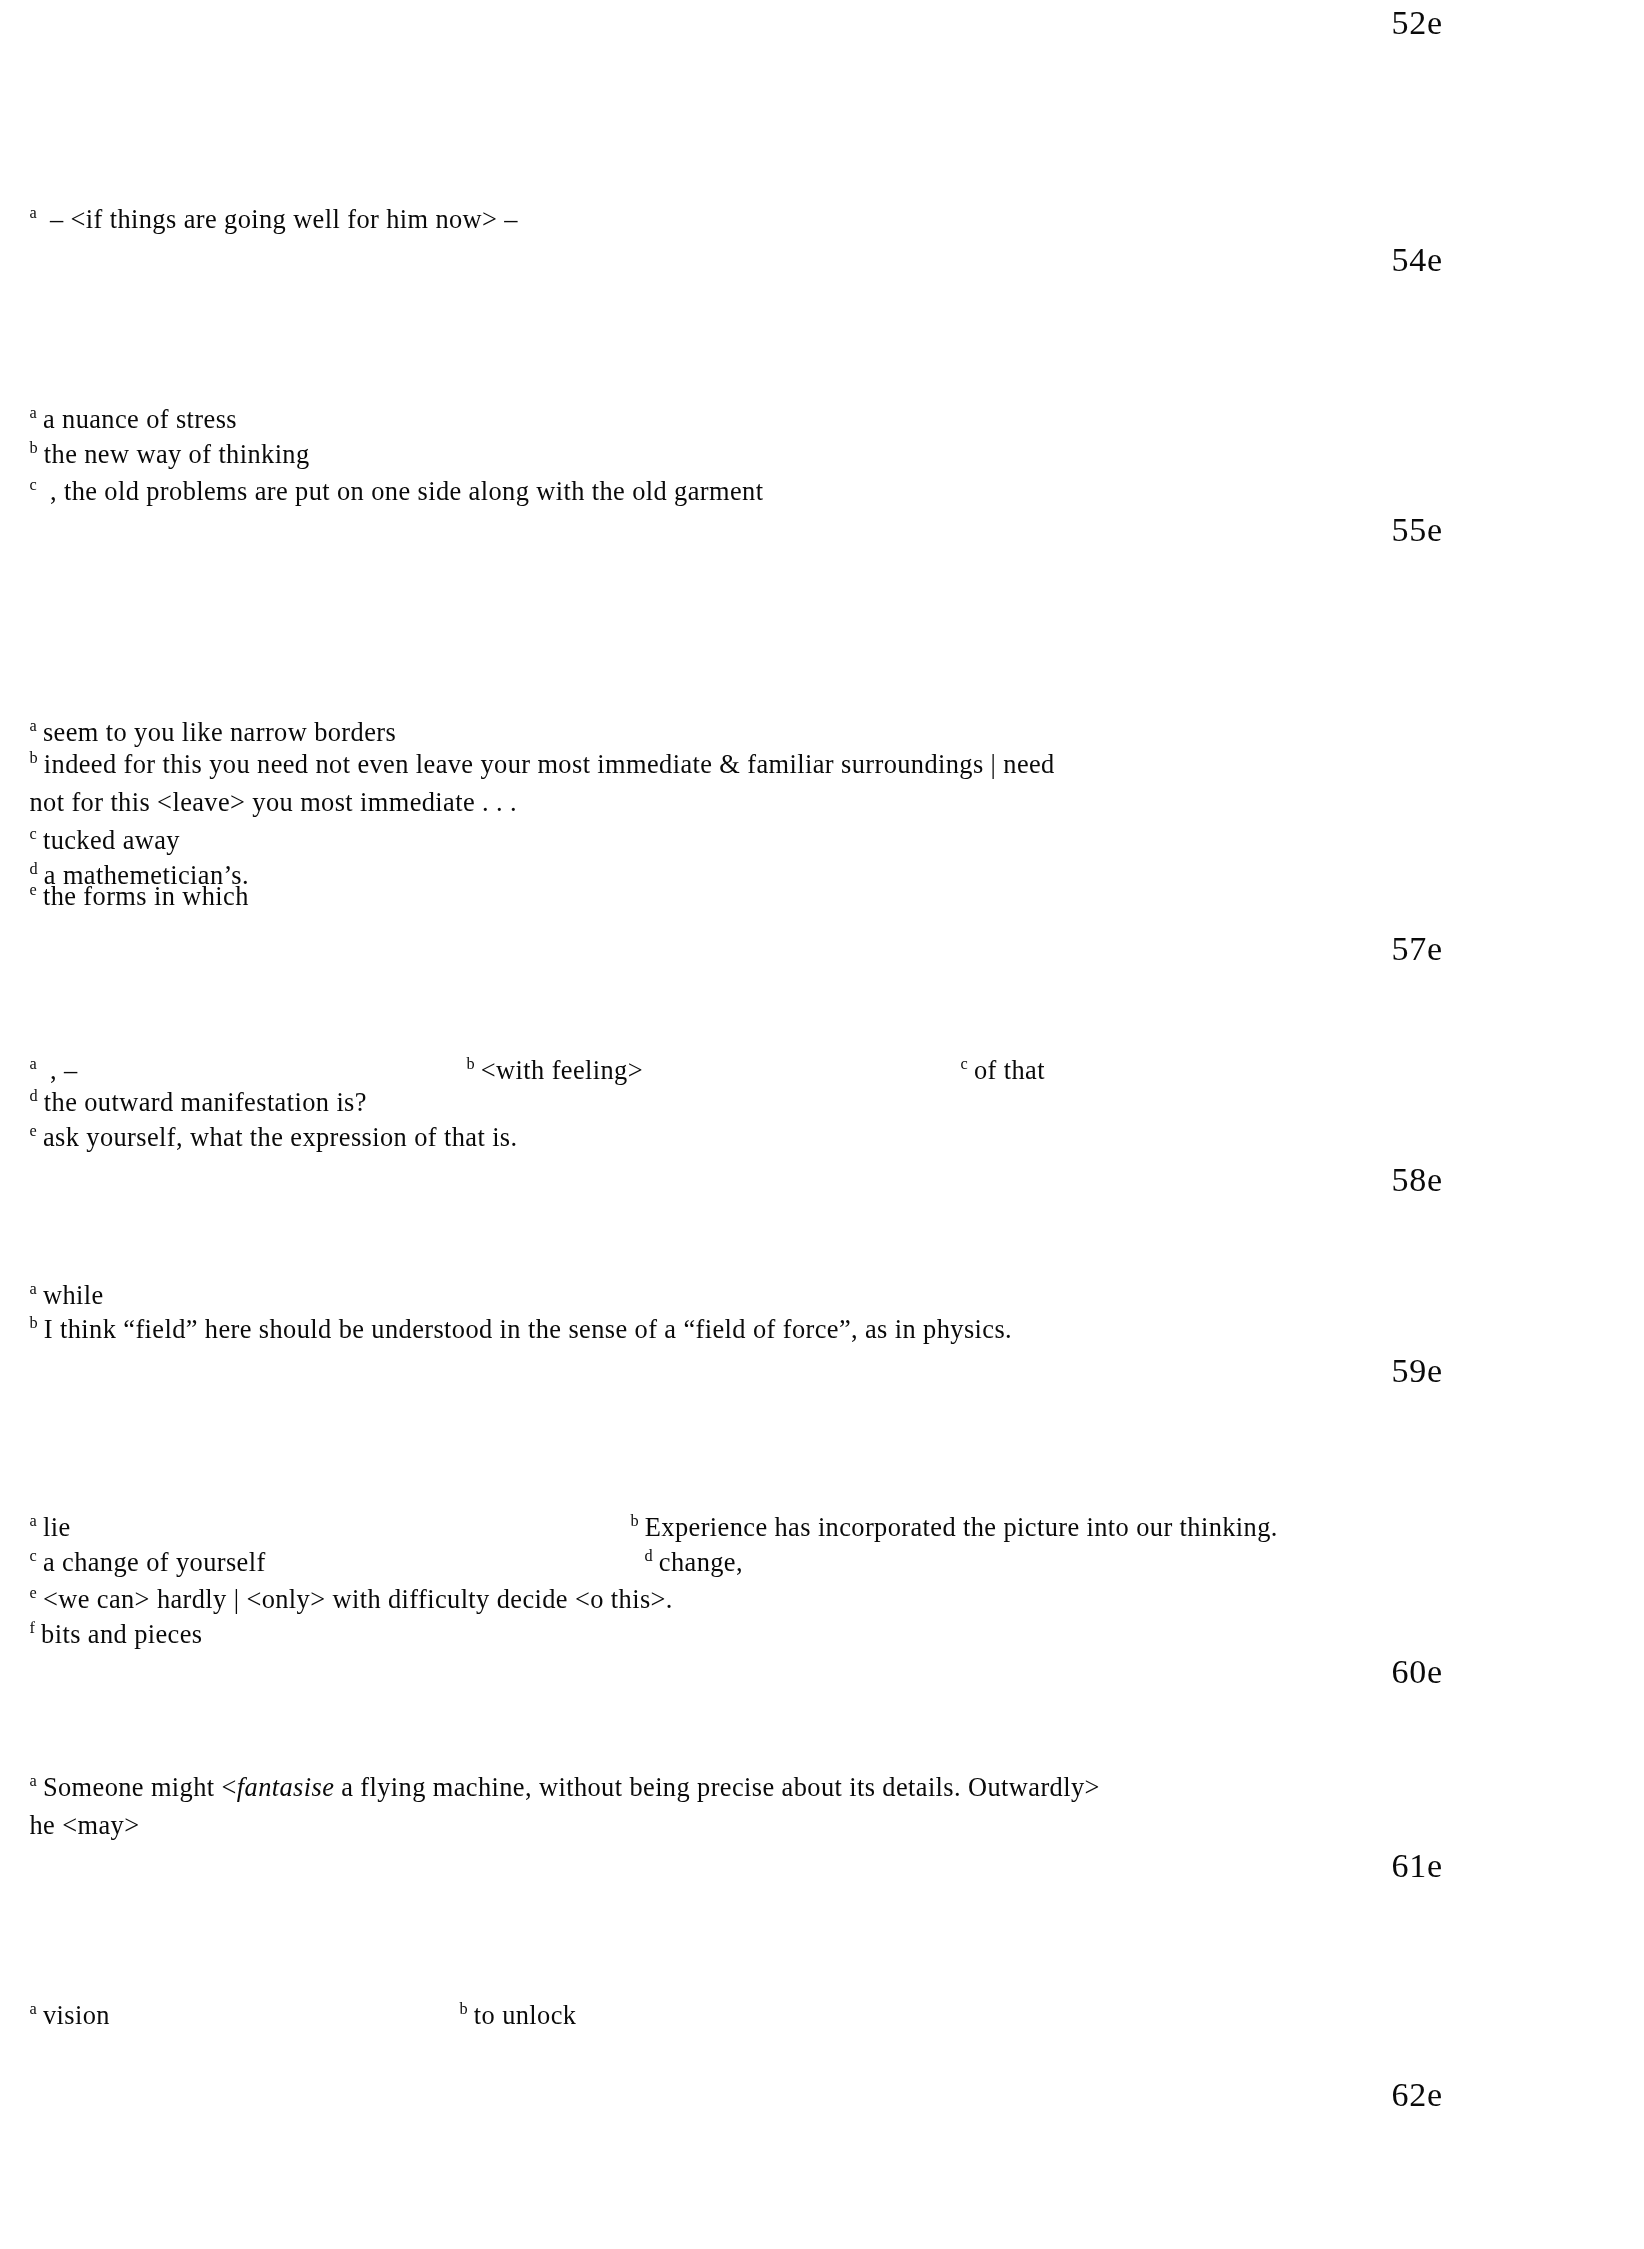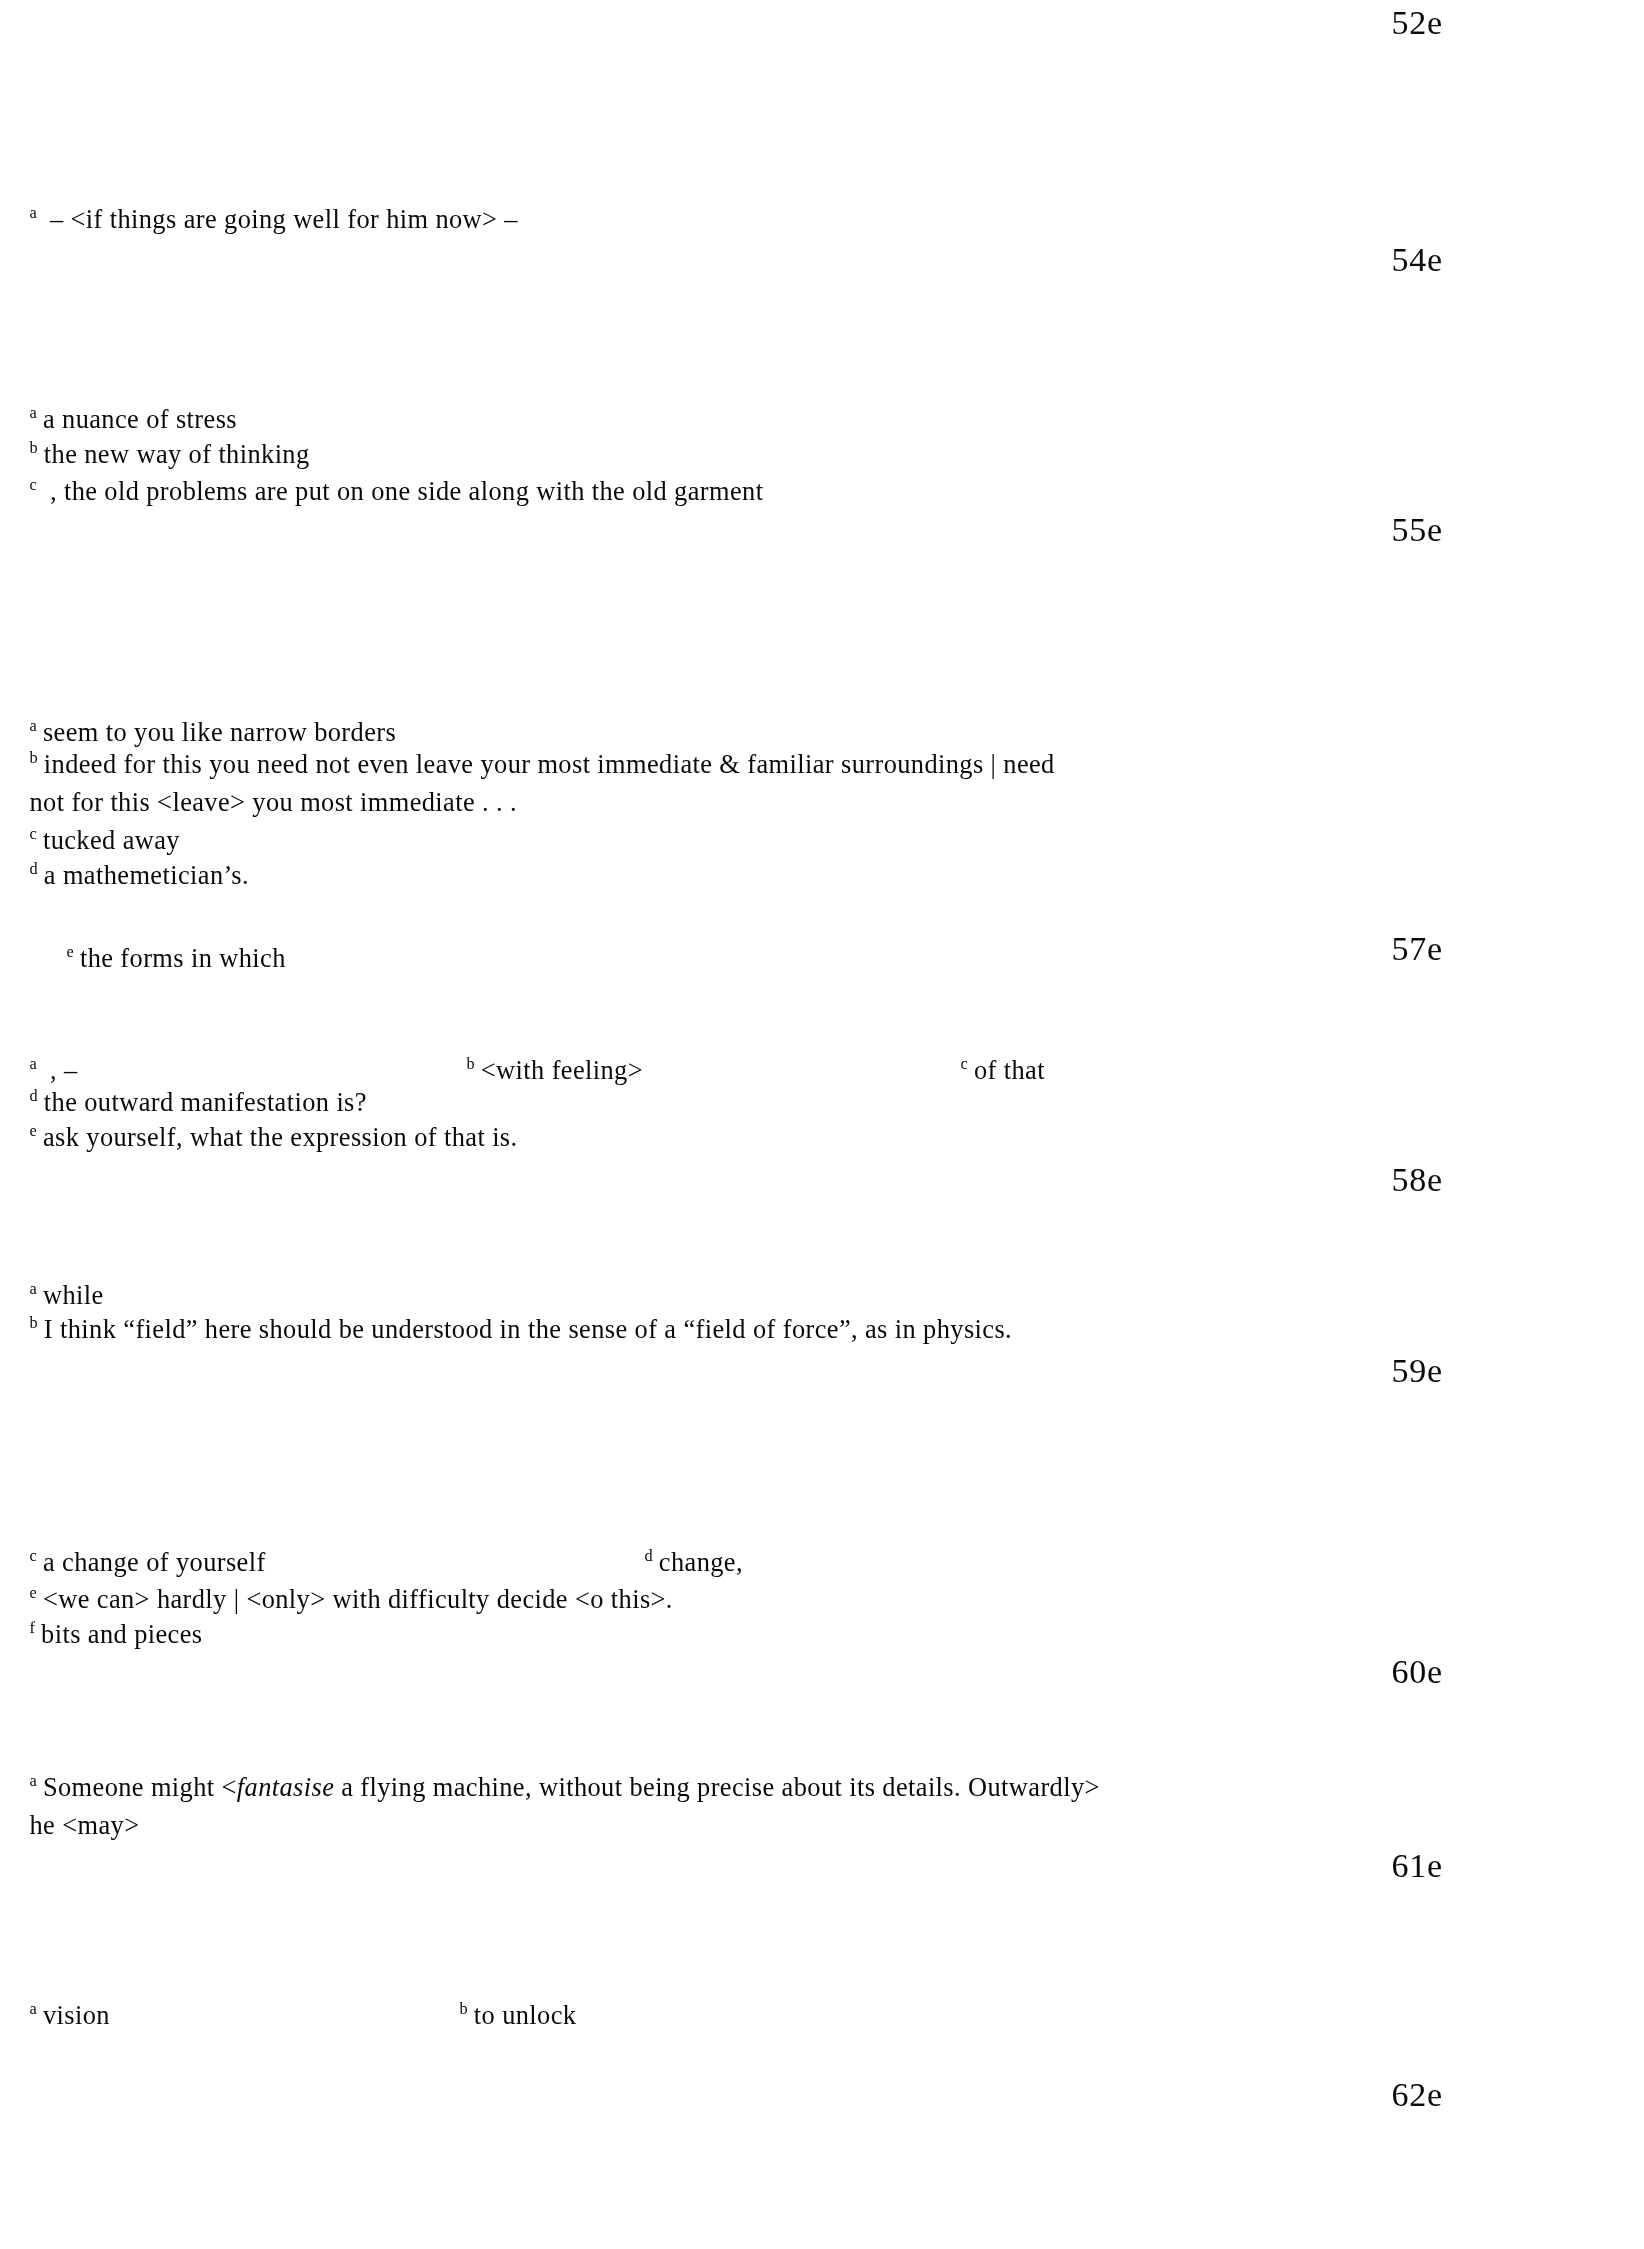--- a/index.html
+++ b/index.html
@@ -67,26 +67,27 @@
     <div class="page-number" style="top: 2078px;">62e</div>
     <div class="fn-line" style="top: 206px;"><span class="sup">a</span><span> – &lt;if things are going well for him now&gt; –</span></div>
     <div class="fn-line" style="top: 406px;"><span class="sup">a</span><span>a nuance of stress</span></div>
     <div class="fn-line" style="top: 441px;"><span class="sup">b</span><span>the new way of thinking</span></div>
     <div class="fn-line" style="top: 478px;"><span class="sup">c</span><span> , the old problems are put on one side along with the old garment</span></div>
     <div class="fn-line" style="top: 719px;"><span class="sup">a</span><span>seem to you like narrow borders</span></div>
     <div class="fn-line" style="top: 751px;"><span class="sup">b</span><span>indeed for this you need not even leave your most immediate &amp; familiar surroundings | need</span></div>
     <div class="fn-line" style="top: 789px;"><span>not for this &lt;leave&gt; you most immediate . . .</span></div>
     <div class="fn-line" style="top: 827px;"><span class="sup">c</span><span>tucked away</span></div>
     <div class="fn-line" style="top: 862px;"><span class="sup">d</span><span>a mathemetician’s.</span></div>
-    <div class="fn-line" style="top: 945px; margin-left: 37px;"><span class="sup">e</span><span>the forms in which</span></div>
+    <div class="fn-line" style="top: 883px;"><span class="sup">e</span><span>the forms in which</span></div>
     <div class="fn-line" style="top: 1057px;"><span class="sup">a</span><span> , –</span><span class="seg-abs" style="left: 437px;"><span class="sup">b</span><span>&lt;with feeling&gt;</span></span><span class="seg-abs" style="left: 931px;"><span class="sup">c</span><span>of that</span></span></div>
     <div class="fn-line" style="top: 1124px;"><span class="sup">e</span><span>ask yourself, what the expression of that is.</span></div>
     <div class="fn-line" style="top: 1089px;"><span class="sup">d</span><span>the outward manifestation is?</span></div>
     <div class="fn-line" style="top: 1282px;"><span class="sup">a</span><span>while</span></div>
     <div class="fn-line" style="top: 1316px;"><span class="sup">b</span><span>I think “field” here should be understood in the sense of a “field of force”, as in physics.</span></div>
+    <div class="fn-line" style="top: 1514px;"><span class="sup">a</span><span>lie</span><span class="seg-abs" style="left: 601px;"><span class="sup">b</span><span>Experience has incorporated the picture into our thinking.</span></span></div>
     <div class="fn-line" style="top: 1549px;"><span class="sup">c</span><span>a change of yourself</span><span class="seg-abs" style="left: 615px;"><span class="sup">d</span><span>change,</span></span></div>
     <div class="fn-line" style="top: 1586px;"><span class="sup">e</span><span>&lt;we can&gt; hardly | &lt;only&gt; with difficulty decide &lt;o this&gt;.</span></div>
     <div class="fn-line" style="top: 1621px;"><span class="sup">f</span><span>bits and pieces</span></div>
     <div class="fn-line" style="top: 1774px;"><span class="sup">a</span><span>Someone might &lt;</span><span class="italic">fantasise</span><span> a flying machine, without being precise about its details. Outwardly&gt;</span></div>
     <div class="fn-line" style="top: 1812px;"><span>he &lt;may&gt;</span></div>
     <div class="fn-line" style="top: 2002px;"><span class="sup">a</span><span>vision</span><span class="seg-abs" style="left: 430px;"><span class="sup">b</span><span>to unlock</span></span></div>
   </div>
 
 
 </body></html>

